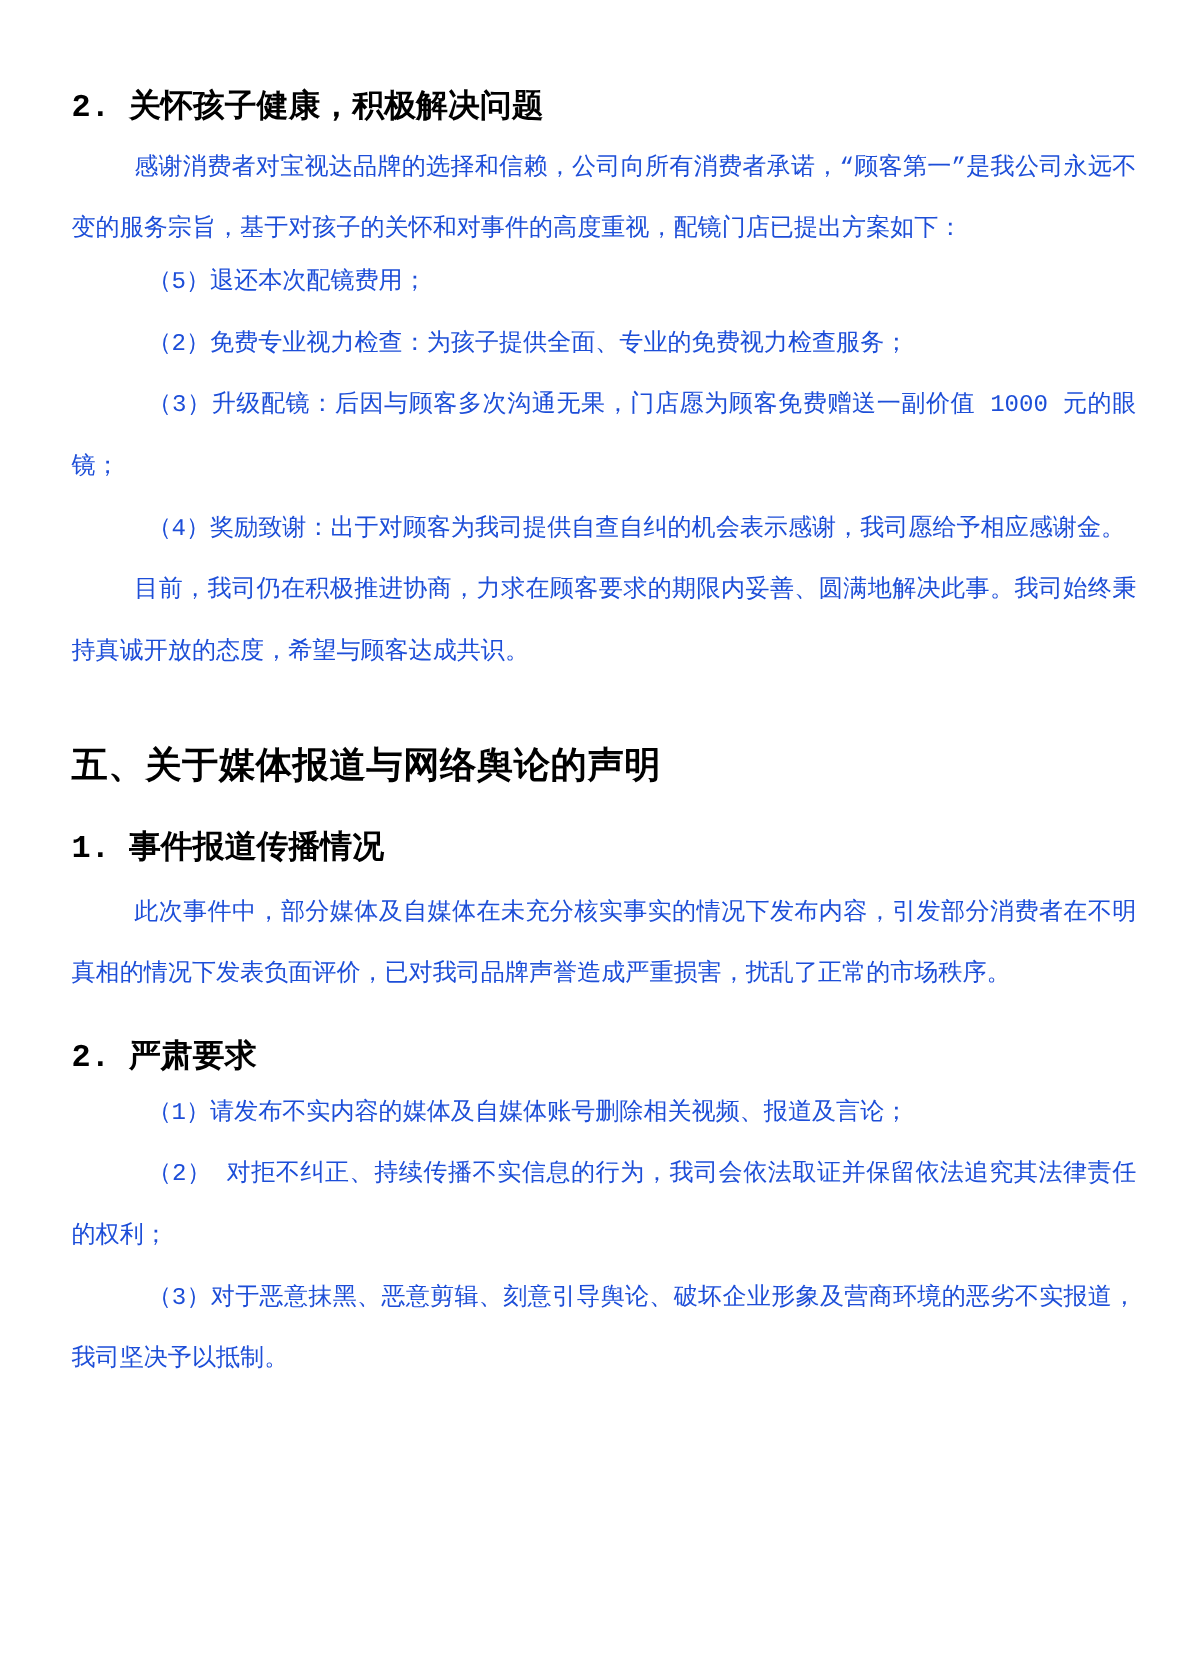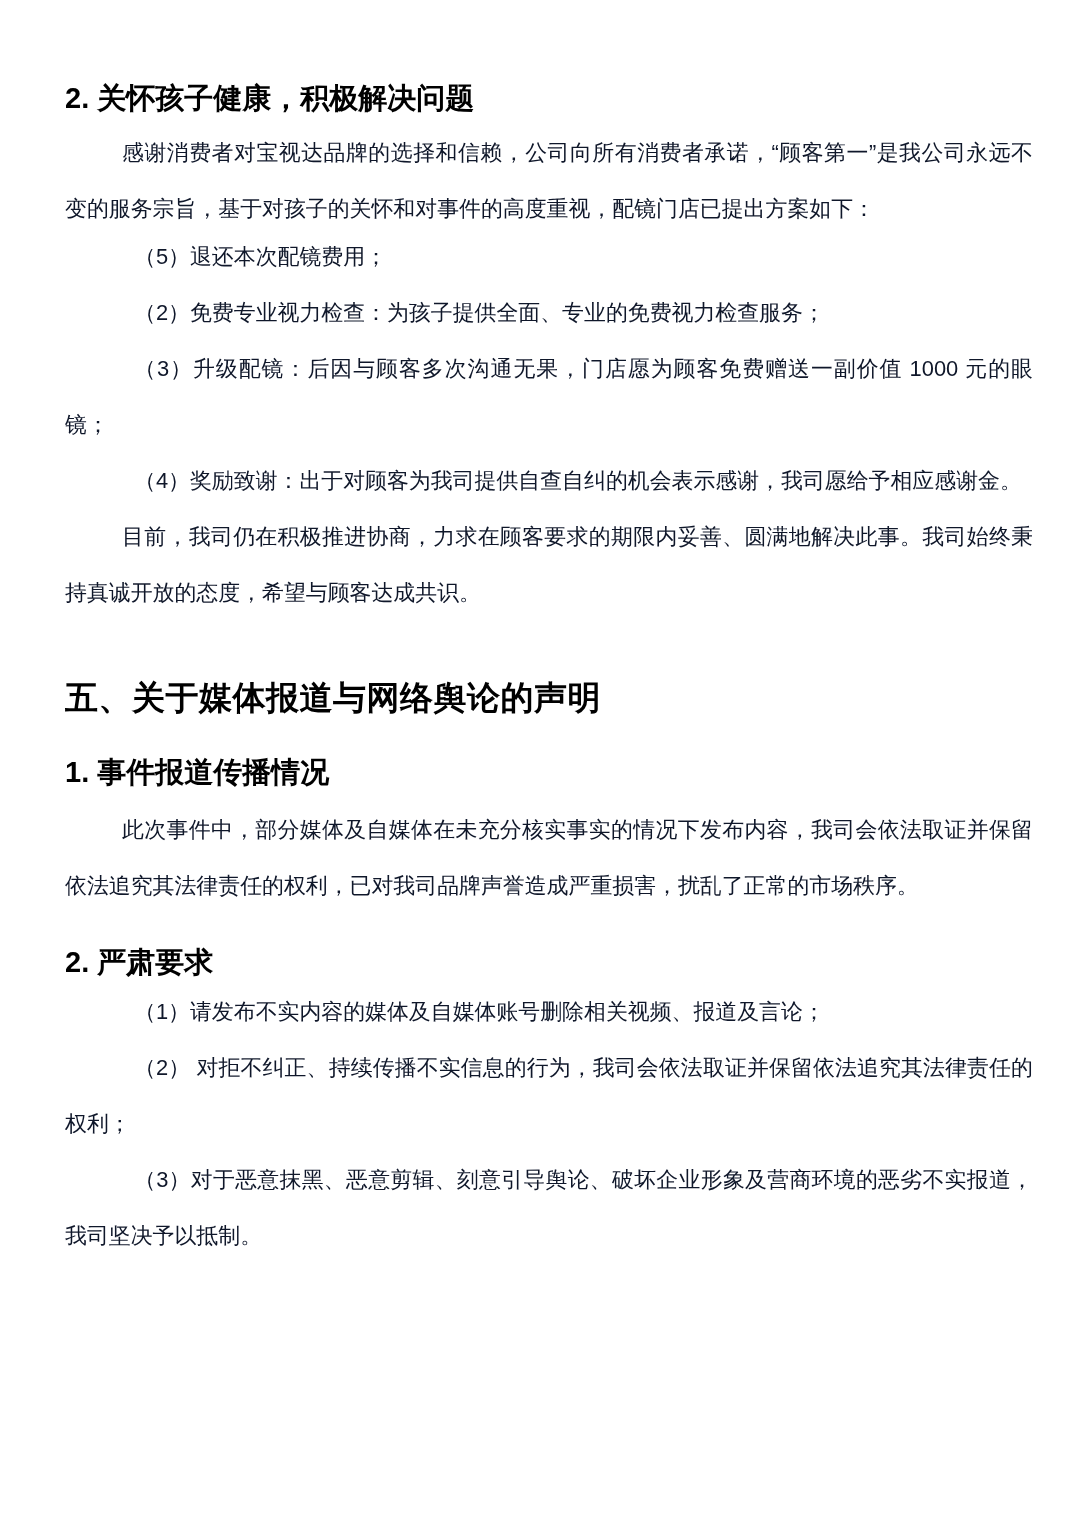--- a/index.html
+++ b/index.html
@@ -8,39 +8,40 @@
     font-family: "Liberation Sans", "DejaVu Sans", sans-serif;
     color:#141414;
   }
   .page {
     position:relative;
     width:1080px;
     height:1325px;
     background:#ffffff;
     padding:0 47px 0 65px;
     overflow:hidden;
+    font-family:Liberation Mono, monospace;
   }
   .h2 {
     font-size:33px;
     line-height:50px;
     font-weight:bold;
     color:#000000;
     letter-spacing:0.5px;
   }
   .h3 {
     font-size:29px;
     line-height:44px;
     font-weight:bold;
     color:#000000;
   }
   .body {
     font-size:21.9px;
     line-height:56px;
     text-align:justify;
-    color:#0f172a;
+    color:#1d4ed8;
   }
   .indent { text-indent:57px; }
   .li { text-indent:69px; }
   #b1 { margin-top:76px; }
   #b2 { margin-top:5px; }
   #b3 { margin-top:-8px; }
   #b8 { margin-top:52px; }
   #b9 { margin-top:27px; }
   #b10 { margin-top:8px; }
   #b11 { margin-top:26px; }
@@ -67,21 +68,21 @@
   <p id="b4" class="body li">（2）免费专业视力检查：为孩子提供全面、专业的免费视力检查服务；</p>
   <p id="b5" class="body li">（3）升级配镜：后因与顾客多次沟通无果，门店愿为顾客免费赠送一副价值 1000 元的眼镜；</p>
   <p id="b6" class="body li">（4）奖励致谢：出于对顾客为我司提供自查自纠的机会表示感谢，我司愿给予相应感谢金。</p>
 
   <p id="b7" class="body indent">目前，我司仍在积极推进协商，力求在顾客要求的期限内妥善、圆满地解决此事。我司始终秉持真诚开放的态度，希望与顾客达成共识。</p>
 
   <h2 id="b8" class="h2">五、关于媒体报道与网络舆论的声明</h2>
 
   <h3 id="b9" class="h3">1.  事件报道传播情况</h3>
 
-  <p id="b10" class="body indent">此次事件中，部分媒体及自媒体在未充分核实事实的情况下发布内容，我司会依法取证并保留依法追究其法律责任的权利，已对我司品牌声誉造成严重损害，扰乱了正常的市场秩序。</p>
+  <p id="b10" class="body indent">此次事件中，部分媒体及自媒体在未充分核实事实的情况下发布内容，引发部分消费者在不明真相的情况下发表负面评价，已对我司品牌声誉造成严重损害，扰乱了正常的市场秩序。</p>
 
   <h3 id="b11" class="h3">2.  严肃要求</h3>
 
 
   <p id="b13" class="body li">（1）请发布不实内容的媒体及自媒体账号删除相关视频、报道及言论；</p>
   <p id="b14" class="body li">（2） 对拒不纠正、持续传播不实信息的行为，我司会依法取证并保留依法追究其法律责任的权利；</p>
   <p id="b15" class="body li">（3）对于恶意抹黑、恶意剪辑、刻意引导舆论、破坏企业形象及营商环境的恶劣不实报道，我司坚决予以抵制。</p>
 
 
 </div>

